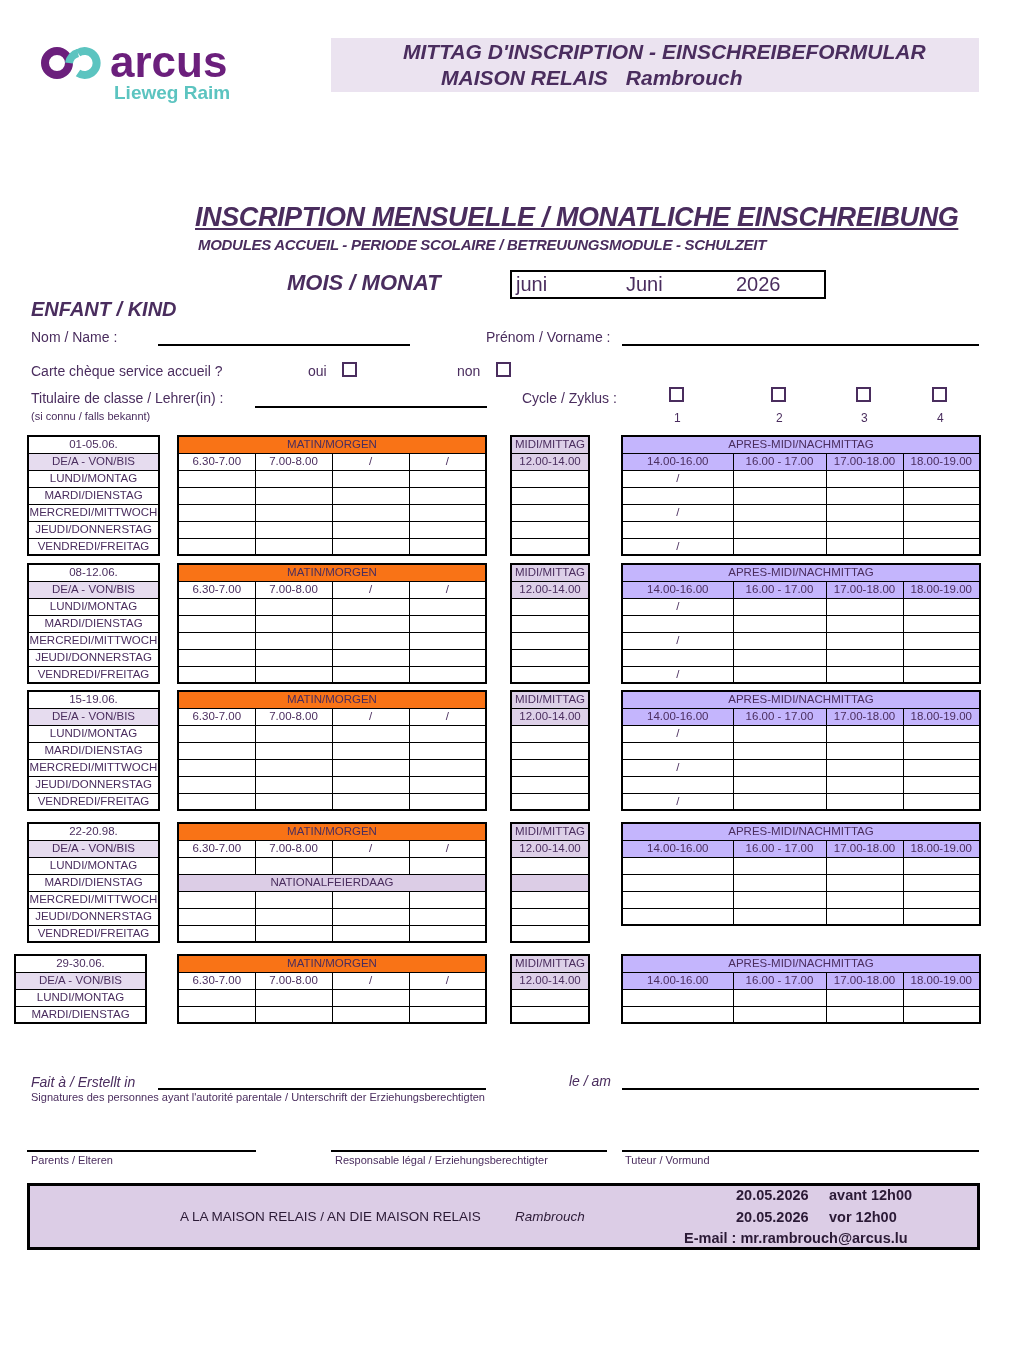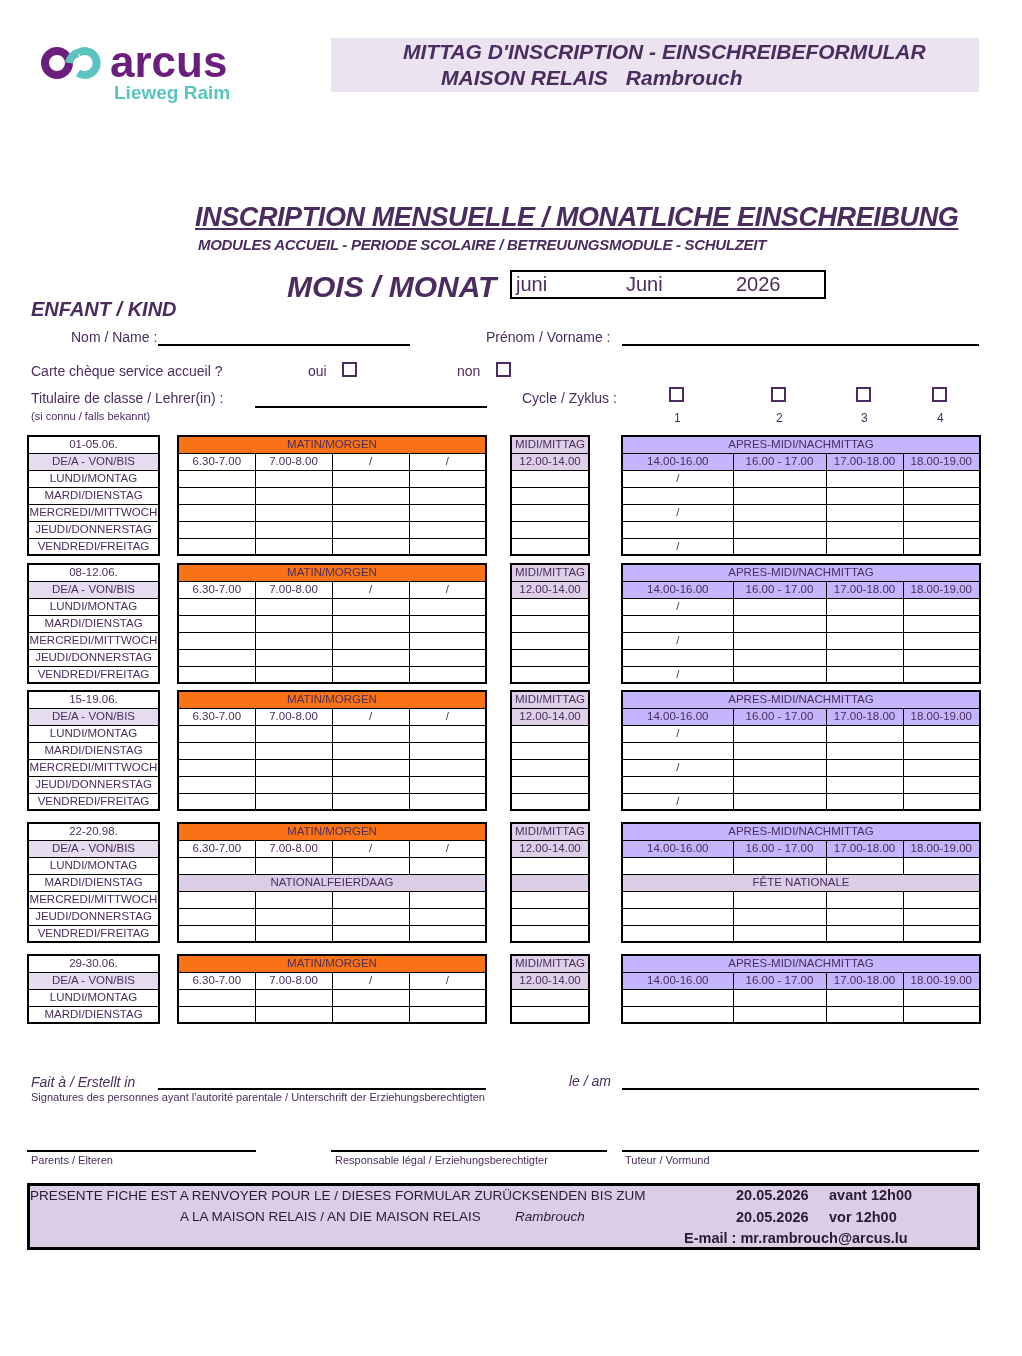--- a/index.html
+++ b/index.html
@@ -13,21 +13,21 @@
   .logo-sub { left: 114px; top: 82px; font-size: 19px; font-weight: bold; color: #5cc4c0; line-height: 22px; }
 
   
   .banner { left: 331px; top: 38px; width: 648px; height: 54px; background: #ebe3f0; }
   .banner-l1 { left: 403px; top: 40px; font-size: 21px; font-weight: bold; font-style: italic; color: #4a2d5e; white-space: nowrap; }
   .banner-l2 { left: 441px; top: 66px; font-size: 21px; font-weight: bold; font-style: italic; color: #4a2d5e; white-space: nowrap; }
   .banner-l2 .gap { display: inline-block; width: 18px; }
 
   .title { left: 195px; top: 202px; font-size: 27px; font-weight: bold; font-style: italic; text-decoration: underline; white-space: nowrap; letter-spacing: -0.4px; }
   .subtitle { left: 198px; top: 236px; font-size: 15px; font-weight: bold; font-style: italic; white-space: nowrap; letter-spacing: -0.3px; }
-  .mois-label { left: 287px; top: 270px; font-size: 30px; font-weight: bold; font-style: italic; white-space: nowrap; }
+  .mois-label { left: 287px; top: 270px; font-size: 22px; font-weight: bold; font-style: italic; white-space: nowrap; }
   .mois-box { left: 510px; top: 270px; width: 316px; height: 29px; border: 2px solid #000; font-size: 20px; color: #4a2d5e; }
   .mois-box span { position: absolute; top: 1px; }
 
   .enfant { left: 31px; top: 298px; font-size: 20px; font-weight: bold; font-style: italic; white-space: nowrap; }
   .lbl { font-size: 14px; white-space: nowrap; }
   .small { font-size: 11px; white-space: nowrap; }
   .line { height: 0; border-top: 2px solid #000; }
   .cb { width: 15px; height: 15px; border: 2px solid #4a2d5e; background: #fff; }
 
   
@@ -65,21 +65,21 @@
 <div class="abs title">INSCRIPTION MENSUELLE / MONATLICHE EINSCHREIBUNG</div>
 <div class="abs subtitle">MODULES ACCUEIL - PERIODE SCOLAIRE / BETREUUNGSMODULE - SCHULZEIT</div>
 <div class="abs mois-label">MOIS / MONAT</div>
 <div class="abs mois-box">
   <span style="left:4px">juni</span>
   <span style="left:114px">Juni</span>
   <span style="left:224px">2026</span>
 </div>
 
 <div class="abs enfant">ENFANT / KIND</div>
-<div class="abs lbl" style="left:31px; top:329px;margin-left:40px;">Nom / Name :</div>
+<div class="abs lbl" style="left:31px; top:329px;">Nom / Name :</div>
 <div class="abs line" style="left:158px; top:344px; width:252px;"></div>
 <div class="abs lbl" style="left:486px; top:329px;">Prénom / Vorname :</div>
 <div class="abs line" style="left:622px; top:344px; width:357px;"></div>
 
 <div class="abs lbl" style="left:31px; top:363px;">Carte chèque service accueil ?</div>
 <div class="abs lbl" style="left:308px; top:363px;">oui</div>
 <div class="abs cb" style="left:342px; top:362px;"></div>
 <div class="abs lbl" style="left:457px; top:363px;">non</div>
 <div class="abs cb" style="left:496px; top:362px;"></div>
 
@@ -679,43 +679,40 @@
           <td class="bg-apres">17.00-18.00</td>
           <td class="bg-apres">18.00-19.00</td>
         </tr>
         <tr>
           <td></td>
           <td></td>
           <td></td>
           <td></td>
         </tr>
         <tr>
-          <td class="bg-holi" colspan="4">FÊTE NATIONALE</td>
-        </tr>
-        <tr>
-          <td></td>
-          <td></td>
-          <td></td>
-          <td></td>
-        </tr>
-        <tr>
-          <td></td>
-          <td></td>
-          <td></td>
-          <td></td>
-        </tr>
-        <tr>
-          <td></td>
-          <td></td>
-          <td></td>
-          <td></td>
-        </tr>
-      </tbody>
-    </table>
-    <table class="grid" style="left: 27px; top: 954px; padding-left: 8px;">
+          <td></td>
+          <td></td>
+          <td></td>
+          <td></td>
+        </tr>
+        <tr>
+          <td></td>
+          <td></td>
+          <td></td>
+          <td></td>
+        </tr>
+        <tr>
+          <td></td>
+          <td></td>
+          <td></td>
+          <td></td>
+        </tr>
+      </tbody>
+    </table>
+    <table class="grid" style="left: 14px; top: 954px; padding-left: 8px;">
       <colgroup>
         <col style="width: 131px;">
       </colgroup>
       <tbody>
         <tr>
           <td>29-30.06.</td>
         </tr>
         <tr>
           <td class="bg-date">DE/A - VON/BIS</td>
         </tr>
@@ -817,21 +814,20 @@
 <div class="abs sig-lbl" style="left:31px; top:1091px;">Signatures des personnes ayant l'autorité parentale / Unterschrift der Erziehungsberechtigten</div>
 
 <div class="abs line" style="left:27px; top:1150px; width:229px;"></div>
 <div class="abs line" style="left:331px; top:1150px; width:276px;"></div>
 <div class="abs line" style="left:622px; top:1150px; width:357px;"></div>
 <div class="abs sig-lbl" style="left:31px; top:1154px;">Parents / Elteren</div>
 <div class="abs sig-lbl" style="left:335px; top:1154px;">Responsable légal / Erziehungsberechtigter</div>
 <div class="abs sig-lbl" style="left:625px; top:1154px;">Tuteur / Vormund</div>
 
 <div class="abs footer">
-  <div class="ft" style="left:0px; top:2px;">PRESENTE FICHE EST A RENVOYER POUR LE / DIESES FORMULAR ZURÜCKSENDEN BIS ZUM</div>
   <div class="ft" style="left:150px; top:23px;">A LA MAISON RELAIS / AN DIE MAISON RELAIS</div>
   <div class="ft" style="left:485px; top:23px; font-style:italic;">Rambrouch</div>
   <div class="ft ftb" style="left:706px; top:1px;">20.05.2026</div>
   <div class="ft ftb" style="left:799px; top:1px;">avant 12h00</div>
   <div class="ft ftb" style="left:706px; top:23px;">20.05.2026</div>
   <div class="ft ftb" style="left:799px; top:23px;">vor 12h00</div>
   <div class="ft ftb" style="left:654px; top:44px;">E-mail : mr.rambrouch@arcus.lu</div>
 </div>
 
 </body></html>

